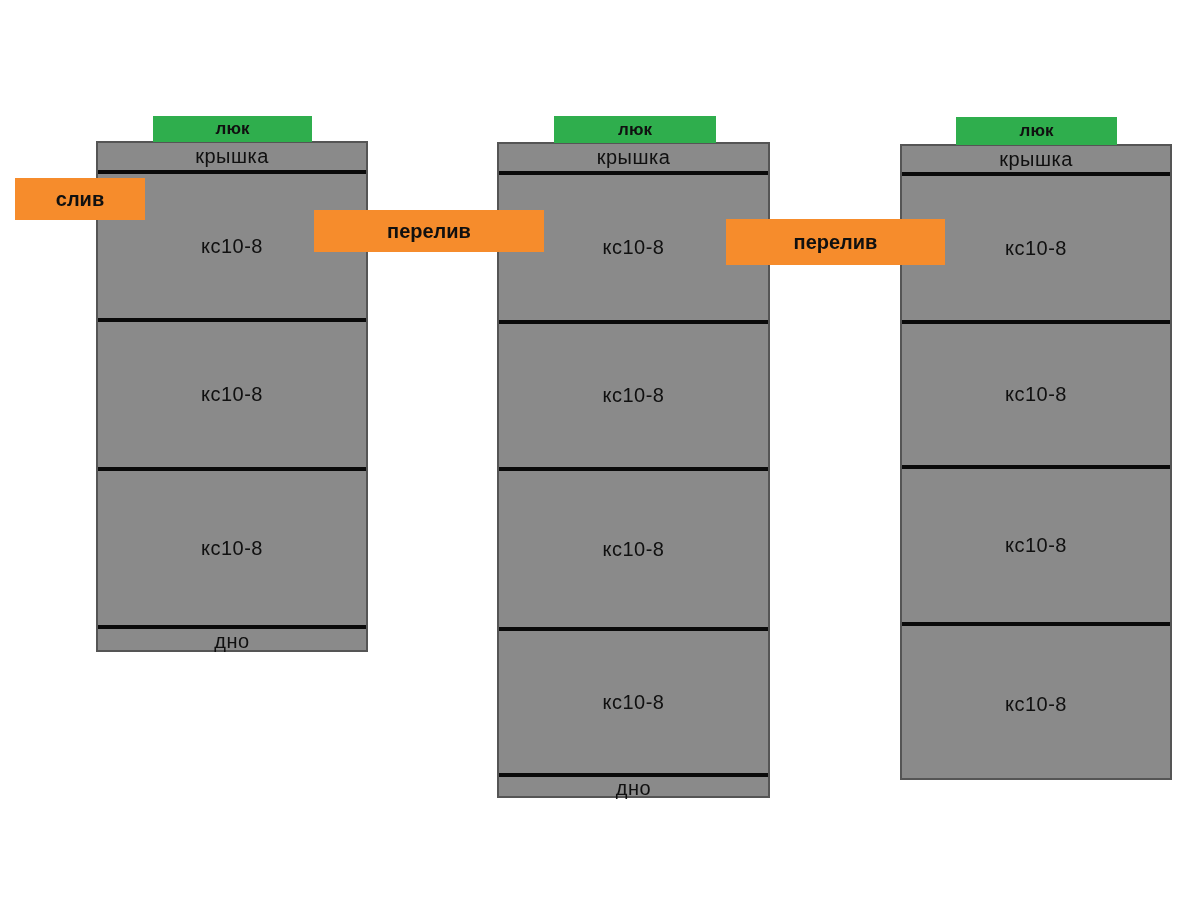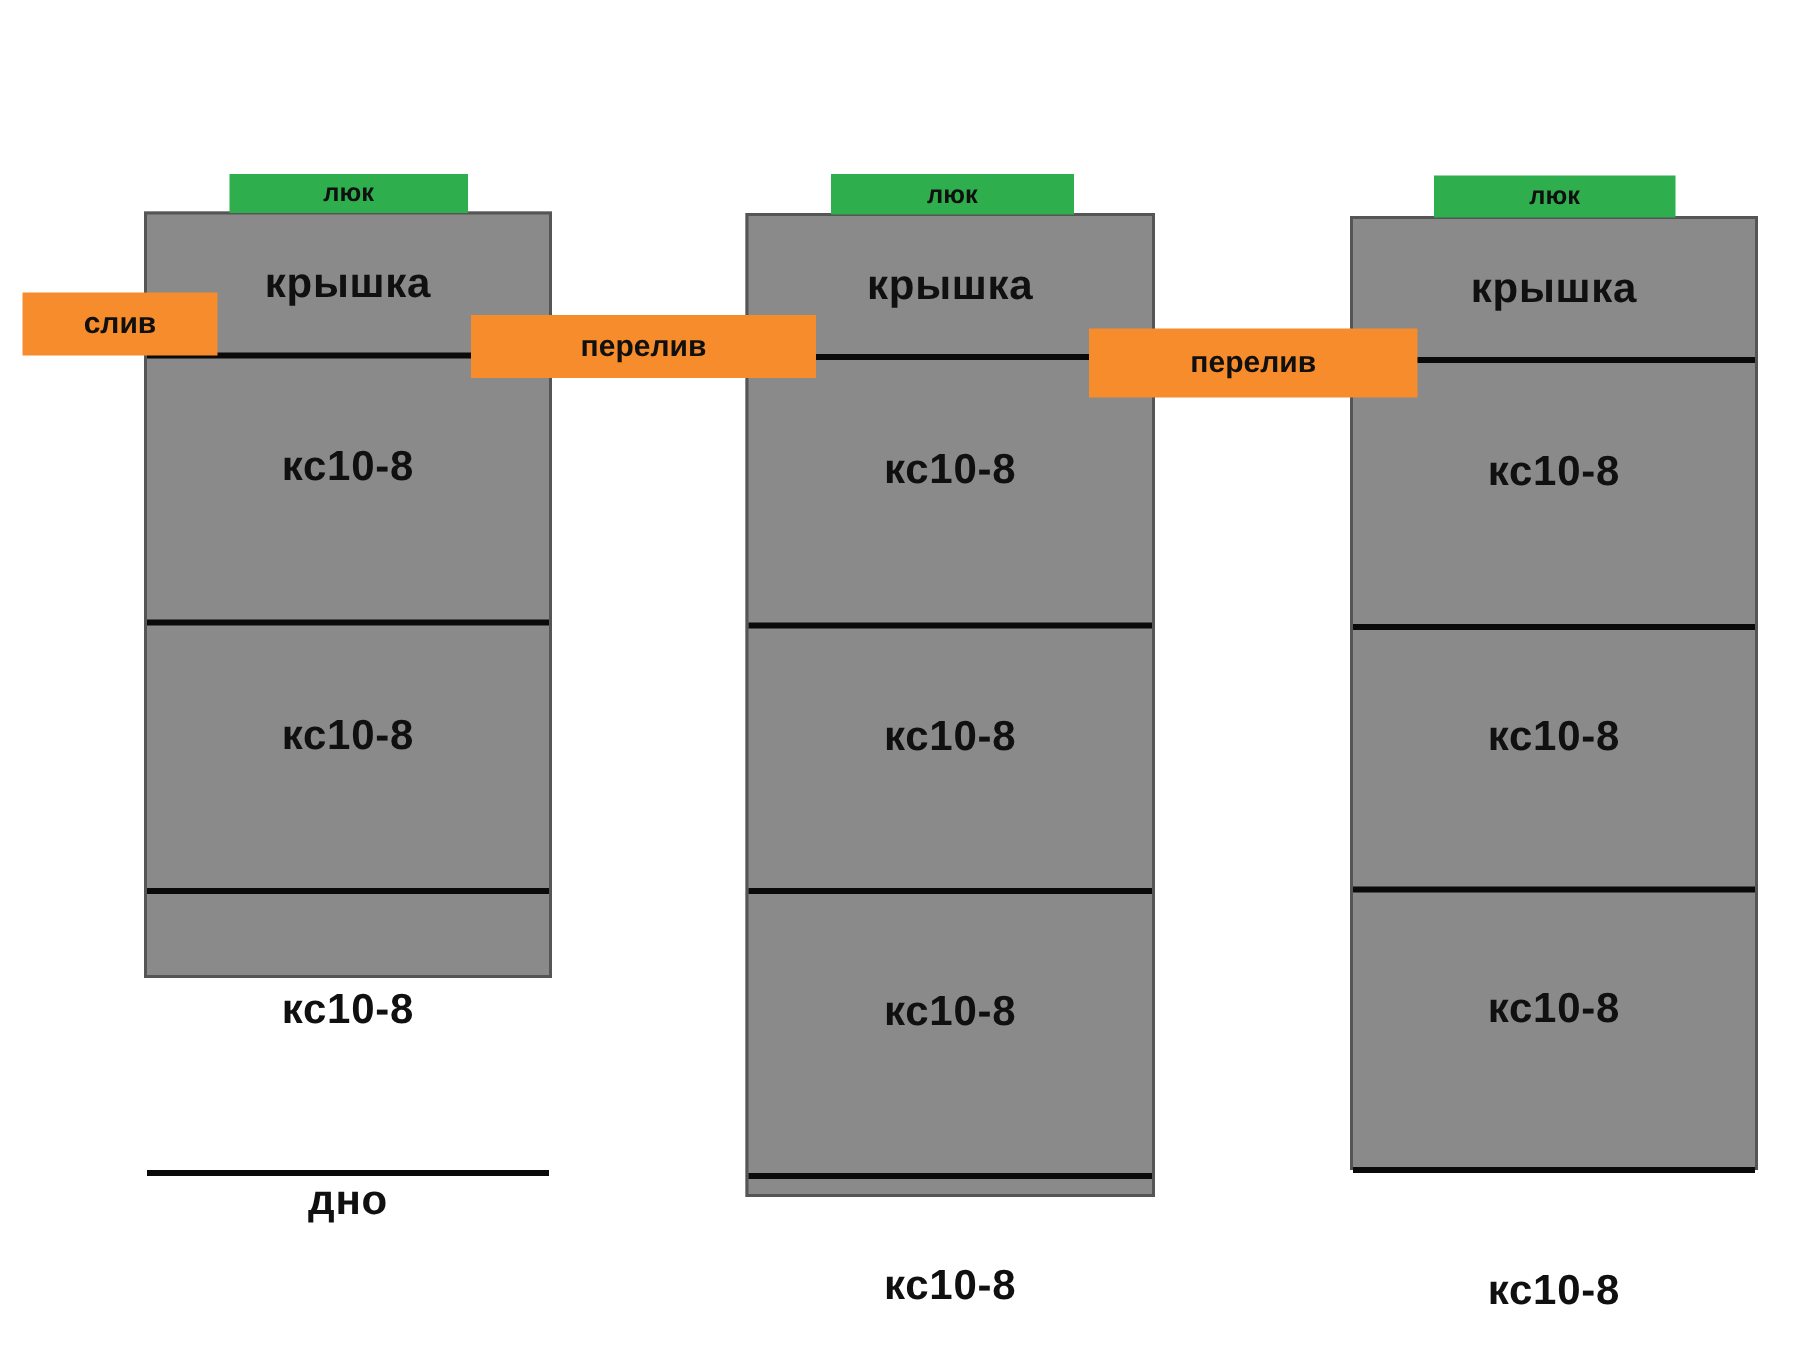--- a/index.html
+++ b/index.html
@@ -33,24 +33,23 @@
     display:flex;
     flex-direction:column;
   }
   .well-1{left:96px;top:141px;width:272px;height:511px;}
   .well-2{left:497px;top:142px;width:273px;height:656px;}
   .well-3{left:900px;top:144px;width:272px;height:636px;}
   .cover, .ring, .bottom{
     display:flex;
     align-items:center;
     justify-content:center;
-    font-weight:bold;
-    font-size:28px;
+    font-weight:normal;
+    font-size:20px;
     letter-spacing:0.5px;
-    margin-top:30px;
   }
   .ring, .bottom{border-top:4px solid var(--divider);}
   .cover{flex:0 0 27px;}
   .well-3 .cover{flex-basis:26px;}
   .bottom{flex:0 0 29px;}
   .well-2 .bottom{flex-basis:27px;}
   .well-1 .ring-1{flex:0 0 148px;}
   .well-1 .ring-2{flex:0 0 149px;}
   .well-1 .ring-3{flex:0 0 158px;}
   .well-2 .ring-1{flex:0 0 149px;}
@@ -79,21 +78,21 @@
   .connector{
     position:absolute;
     background:var(--connector-fill);
     display:flex;
     align-items:center;
     justify-content:center;
     font-weight:bold;
     font-size:20px;
     z-index:4;
   }
-  .connector-drain{left:15px;top:195px;width:130px;height:42px;}
+  .connector-drain{left:15px;top:178px;width:130px;height:42px;}
   .connector-overflow-1{left:314px;top:210px;width:230px;height:42px;}
   .connector-overflow-2{left:726px;top:219px;width:219px;height:46px;}
 </style>
 </head>
 <body>
 
 <div class="canvas">
 
   <div class="well well-1">
     <div class="cover">крышка</div>

